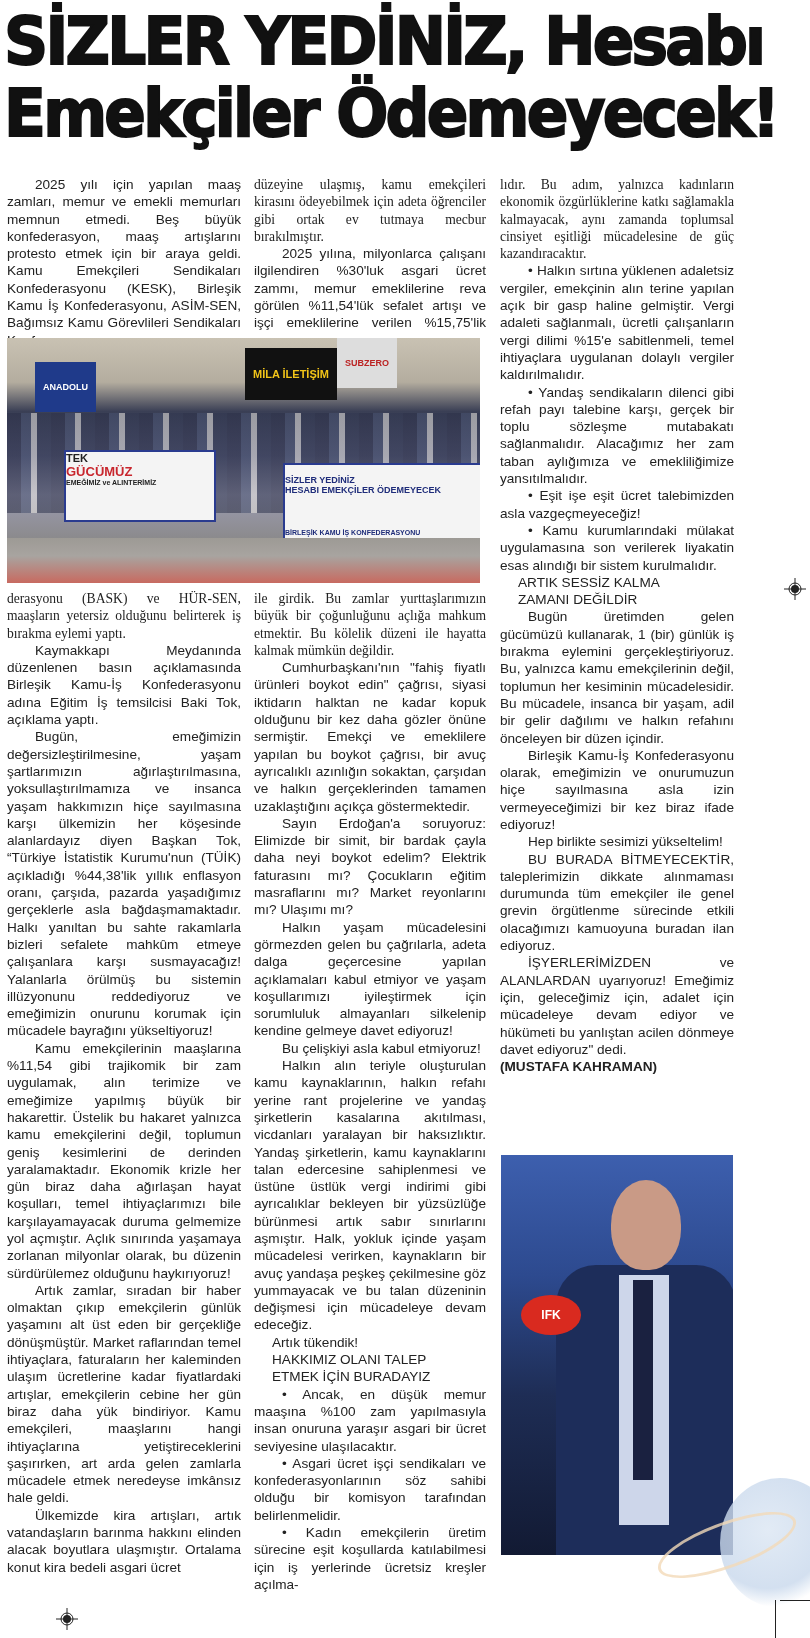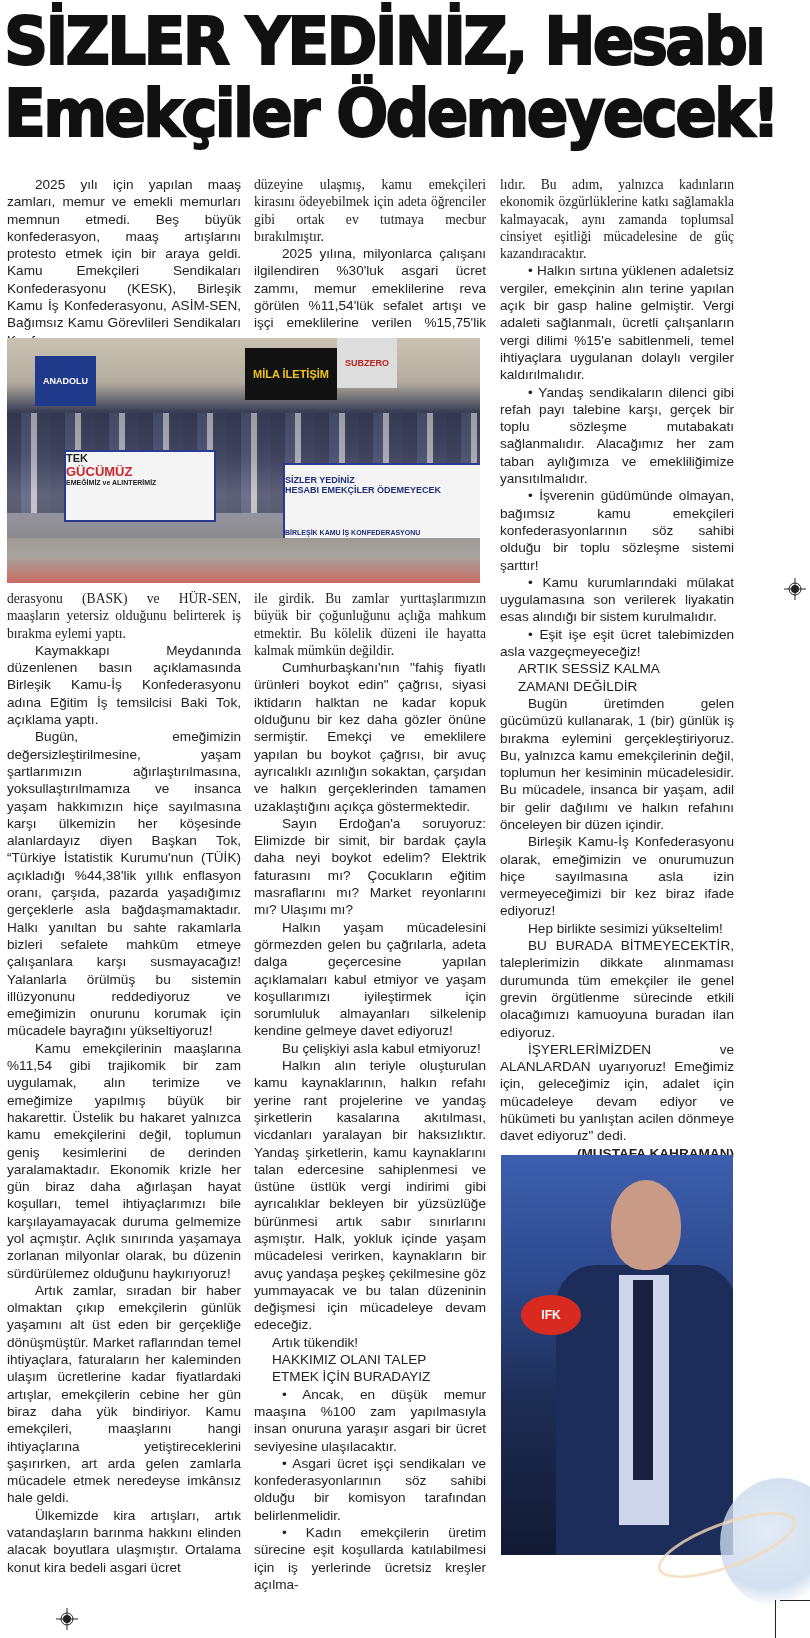--- a/index.html
+++ b/index.html
@@ -4,21 +4,21 @@
 <style>
   html, body { margin: 0; padding: 0; background: #ffffff; }
   body { width: 810px; height: 1638px; position: relative; overflow: hidden; font-family: "Liberation Sans", "DejaVu Sans", sans-serif; color: #1b1b1b; }
   .headline { position: absolute; left: 4px; top: 6px; width: 760px; font-family: "DejaVu Sans", "Liberation Sans", sans-serif; font-weight: 900; color: #111; letter-spacing: -3px; line-height: 72px; font-size: 66px; transform: scaleX(0.93); transform-origin: left top; -webkit-text-stroke: 2px #111; }
   .headline .l1 { display: block; white-space: nowrap; }
   .headline .l2 { display: block; white-space: nowrap; }
   .col { position: absolute; font-size: 13.6px; line-height: 17.3px; text-align: justify; color: #222; }
   .col p { margin: 0; text-indent: 28px; }
   .col p.noind { text-indent: 0; font-family: Liberation Serif, serif; }
   .col p.sub { text-indent: 18px; text-align: left; }
-  .col p.sign { text-align: right; font-weight: bold; text-indent: 0; }
+  .col p.sign { font-weight: bold; text-indent: 0; }
   #c1a { left: 7px; top: 176px; width: 234px; }
   #c2a { left: 254px; top: 176px; width: 232px; }
   #c1b { left: 7px; top: 590px; width: 234px; }
   #c2b { left: 254px; top: 590px; width: 232px; }
   #c3 { left: 500px; top: 176px; width: 234px; }
   .photo { position: absolute; overflow: hidden; }
   #photo1 { left: 7px; top: 338px; width: 473px; height: 245px; background: linear-gradient(180deg, #c9c2b3 0%, #b4ad9f 18%, #3a3f55 30%, #565a78 48%, #9b9bb0 64%, #8b8a8c 82%, #c45a52 100%); }
   #photo2 { left: 501px; top: 1155px; width: 232px; height: 400px; background: linear-gradient(180deg, #3d5fae 0%, #2d4a8f 30%, #1e2d55 60%, #121a33 100%); }
   .sign-board { position: absolute; background: #1f3a8a; color: #fff; font-size: 9px; font-weight: bold; padding: 20px 8px; }
   .banner { position: absolute; background: #f4f4f4; border: 2px solid #2a3b8f; color: #1f2d7a; text-align: left; font-weight: bold; }
@@ -47,21 +47,21 @@
 <div class="col" id="c1a">
   <p>2025 yılı için yapılan maaş zamları, memur ve emekli memurları memnun etmedi. Beş büyük konfederasyon, maaş artışlarını protesto etmek için bir araya geldi. Kamu Emekçileri Sendikaları Konfederasyonu (KESK), Birleşik Kamu İş Konfederasyonu, ASİM-SEN, Bağımsız Kamu Görevlileri Sendikaları Konfe-</p>
 </div>
 
 <div class="col" id="c2a">
   <p class="noind">düzeyine ulaşmış, kamu emekçileri kirasını ödeyebilmek için adeta öğrenciler gibi ortak ev tutmaya mecbur bırakılmıştır.</p>
   <p>2025 yılına, milyonlarca çalışanı ilgilendiren %30'luk asgari ücret zammı, memur emeklilerine reva görülen %11,54'lük sefalet artışı ve işçi emeklilerine verilen %15,75'lik zam</p>
 </div>
 
 <div class="photo" id="photo1">
-  <div class="sign-board" style="left:28px;top:18px;">ANADOLU</div>
+  <div class="sign-board" style="left:28px;top:24px;">ANADOLU</div>
   <div class="sign-board" style="left:238px;top:10px;background:#111;color:#f2c418;font-size:11px;">MİLA İLETİŞİM</div>
   <div class="sign-board" style="left:330px;top:0px;background:#ddd;color:#b22;">SUBZERO</div>
   <div class="crowd"></div>
   <div class="banner" style="left:57px;top:112px;width:148px;height:68px;font-size:10px;">
     <span class="t" style="color:#222;font-size:11px;">TEK</span>
     <span class="t" style="color:#c8262d;font-size:13px;">GÜCÜMÜZ</span>
     <span class="t" style="color:#222;font-size:7px;">EMEĞİMİZ ve ALINTERİMİZ</span>
   </div>
   <div class="banner" style="left:262px;top:125px;width:208px;height:112px;font-size:9px;padding-top:10px;box-sizing:border-box;margin-left:14px;">
     <span class="t">SİZLER YEDİNİZ</span>
@@ -92,23 +92,22 @@
   <p class="sub">ETMEK İÇİN BURADAYIZ</p>
   <p>• Ancak, en düşük memur maaşına %100 zam yapılmasıyla insan onuruna yaraşır asgari bir ücret seviyesine ulaşılacaktır.</p>
   <p>• Asgari ücret işçi sendikaları ve konfederasyonlarının söz sahibi olduğu bir komisyon tarafından belirlenmelidir.</p>
   <p>• Kadın emekçilerin üretim sürecine eşit koşullarda katılabilmesi için iş yerlerinde ücretsiz kreşler açılma-</p>
 </div>
 
 <div class="col" id="c3">
   <p class="noind">lıdır. Bu adım, yalnızca kadınların ekonomik özgürlüklerine katkı sağlamakla kalmayacak, aynı zamanda toplumsal cinsiyet eşitliği mücadelesine de güç kazandıracaktır.</p>
   <p>• Halkın sırtına yüklenen adaletsiz vergiler, emekçinin alın terine yapılan açık bir gasp haline gelmiştir. Vergi adaleti sağlanmalı, ücretli çalışanların vergi dilimi %15'e sabitlenmeli, temel ihtiyaçlara uygulanan dolaylı vergiler kaldırılmalıdır.</p>
   <p>• Yandaş sendikaların dilenci gibi refah payı talebine karşı, gerçek bir toplu sözleşme mutabakatı sağlanmalıdır. Alacağımız her zam taban aylığımıza ve emekliliğimize yansıtılmalıdır.</p>
-  <p>• İşverenin güdümünde olmayan, bağımsız kamu emekçileri konfederasyonlarının söz sahibi olduğu bir toplu sözleşme sistemi şarttır!</p>
+  <p>• Eşit işe eşit ücret talebimizden asla vazgeçmeyeceğiz!</p>
   <p>• Kamu kurumlarındaki mülakat uygulamasına son verilerek liyakatin esas alındığı bir sistem kurulmalıdır.</p>
-  <p>• Eşit işe eşit ücret talebimizden asla vazgeçmeyeceğiz!</p>
   <p class="sub">ARTIK SESSİZ KALMA</p>
   <p class="sub">ZAMANI DEĞİLDİR</p>
   <p>Bugün üretimden gelen gücümüzü kullanarak, 1 (bir) günlük iş bırakma eylemini gerçekleştiriyoruz. Bu, yalnızca kamu emekçilerinin değil, toplumun her kesiminin mücadelesidir. Bu mücadele, insanca bir yaşam, adil bir gelir dağılımı ve halkın refahını önceleyen bir düzen içindir.</p>
   <p>Birleşik Kamu-İş Konfederasyonu olarak, emeğimizin ve onurumuzun hiçe sayılmasına asla izin vermeyeceğimizi bir kez biraz ifade ediyoruz!</p>
   <p>Hep birlikte sesimizi yükseltelim!</p>
   <p>BU BURADA BİTMEYECEKTİR, taleplerimizin dikkate alınmaması durumunda tüm emekçiler ile genel grevin örgütlenme sürecinde etkili olacağımızı kamuoyuna buradan ilan ediyoruz.</p>
   <p>İŞYERLERİMİZDEN ve ALANLARDAN uyarıyoruz! Emeğimiz için, geleceğimiz için, adalet için mücadeleye devam ediyor ve hükümeti bu yanlıştan acilen dönmeye davet ediyoruz" dedi.</p>
   <p class="sign">(MUSTAFA KAHRAMAN)</p>
 </div>
 

